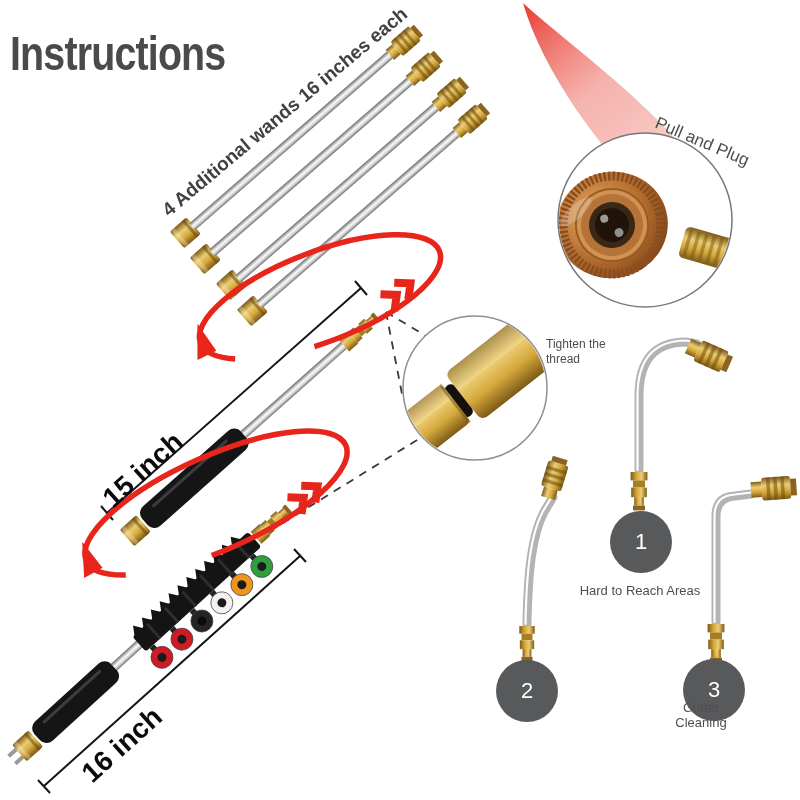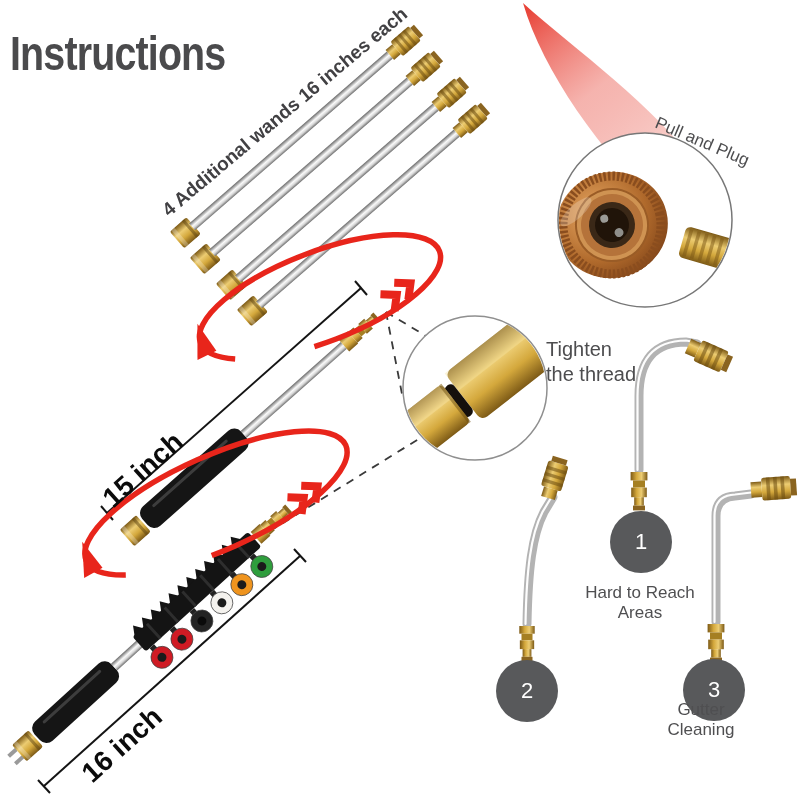--- a/index.html
+++ b/index.html
@@ -6,28 +6,28 @@
   #stage{position:relative;width:800px;height:800px;background:#ffffff;overflow:hidden;
          font-family:"Liberation Sans", sans-serif;border-radius:29px;}
   #scene{position:absolute;left:0;top:0;}
   .txt{position:absolute;color:#4d4d4f;}
   #title{left:10px;top:26px;font-size:48px;font-weight:700;color:#4a4a4c;
          transform:scaleX(.82);transform-origin:left top;letter-spacing:-1px;}
   #wands-note{left:285px;top:112px;font-size:19px;font-weight:700;color:#414043;white-space:nowrap;
          transform:translate(-50%,-50%) rotate(-40deg);}
   #pullplug-label{left:702px;top:142px;font-size:17px;white-space:nowrap;
          transform:translate(-50%,-50%) rotate(23deg);}
-  #tighten-label{left:546px;top:337px;width:92px;font-size:20px;line-height:1.25;}
+  #tighten-label{left:546px;top:337px;width:92px;font-size:12px;line-height:1.25;}
   #len15{left:143px;top:470px;font-size:28px;font-weight:700;color:#0b0b0b;white-space:nowrap;
          transform:translate(-50%,-50%) rotate(-42deg);}
   #len16{left:122px;top:745px;font-size:28px;font-weight:700;color:#0b0b0b;white-space:nowrap;
          transform:translate(-50%,-50%) rotate(-42deg);}
   .badge{position:absolute;width:62px;height:62px;border-radius:50%;background:#58595b;
          color:#fff;display:flex;align-items:center;justify-content:center;font-size:22px;}
-  .blabel{position:absolute;text-align:center;font-size:17px;line-height:1.18;color:#4f4f51;}
+  .blabel{position:absolute;text-align:center;font-size:13px;line-height:1.18;color:#4f4f51;}
   #badge1{left:610px;top:511px;} #label1{left:576px;top:583px;width:128px;}
   #badge2{left:496px;top:660px;} #label2{left:468px;top:734px;width:86px;}
   #badge3{left:683px;top:659px;} #label3{left:658px;top:700px;width:86px;}
 </style>
 </head>
 <body>
 
 <div id="stage">
 
 <svg id="scene" width="800" height="800" viewBox="0 0 800 800">

